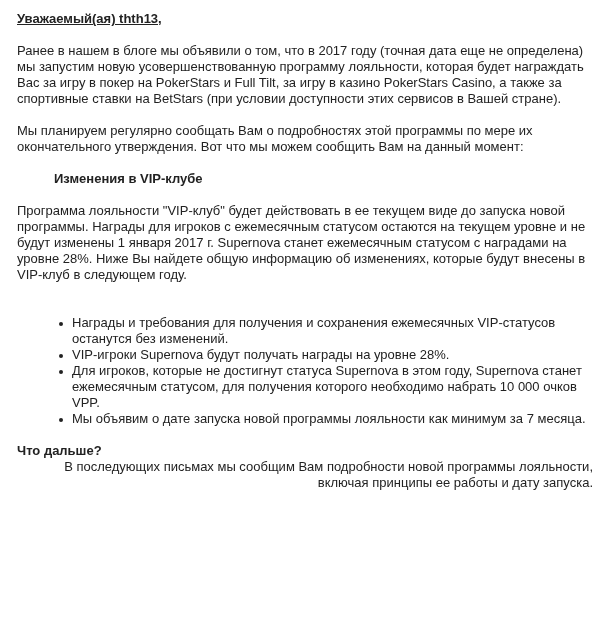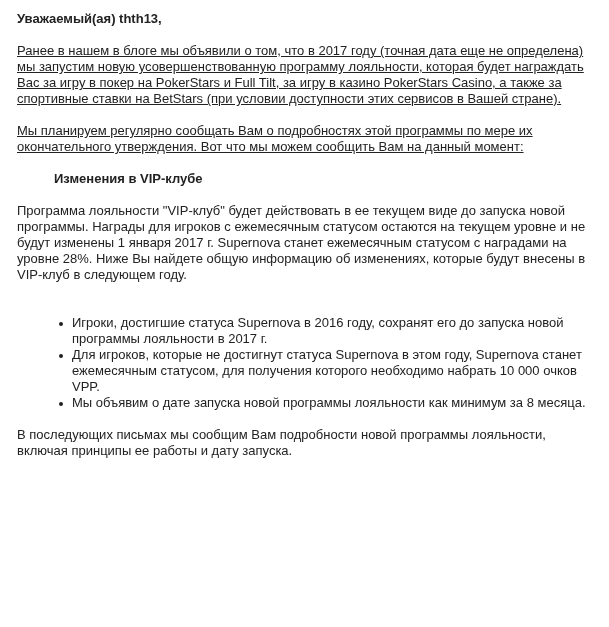--- a/index.html
+++ b/index.html
@@ -3,43 +3,45 @@
   <meta charset="utf-8">
   <style>
     html, body { margin: 0; padding: 0; background: #ffffff; }
     body {
       width: 609px; height: 627px; overflow: hidden;
       font-family: "Liberation Sans", sans-serif;
       font-size: 13px; line-height: 16px; color: #222222;
     }
     .wrap { padding: 11px 16px 0 17px; }
     p { margin: 0; }
-    .greeting { font-weight: bold; margin-bottom: 16px; }
-    .para { margin-bottom: 16px; text-decoration: underline; }
+    .greeting { font-weight: bold; margin-bottom: 16px; text-decoration: underline; }
+    .para { margin-bottom: 16px; }
     .heading { font-weight: bold; margin-bottom: 16px; padding-left: 37px; }
     ul { margin: 16px 0 16px 0; padding-left: 55px; list-style: none; }
     ul li { position: relative; }
     ul li::before {
       content: ""; position: absolute; left: -13px; top: 7px;
       width: 4px; height: 4px; border-radius: 50%; background: #222;
     }
     .h2 { font-weight: bold; }
-    .next { margin-bottom: 20px; }
+    .next { margin-bottom: 20px; text-align: right; }
     .spacer { height: 16px; }
   </style>
 </head>
 <body>
 
 <div class="wrap">
   <p class="greeting">Уважаемый(ая) thth13,</p>
   <p class="para">Ранее в нашем в блоге мы объявили о том, что в 2017 году (точная дата еще не определена) мы запустим новую усовершенствованную программу лояльности, которая будет награждать Вас за игру в покер на PokerStars и Full Tilt, за игру в казино PokerStars Casino, а также за спортивные ставки на BetStars (при условии доступности этих сервисов в Вашей стране).</p>
   <p class="para">Мы планируем регулярно сообщать Вам о подробностях этой программы по мере их окончательного утверждения. Вот что мы можем сообщить Вам на данный момент:</p>
   <p class="heading">Изменения в VIP-клубе</p>
   <p>Программа лояльности "VIP-клуб" будет действовать в ее текущем виде до запуска новой программы. Награды для игроков с ежемесячным статусом остаются на текущем уровне и не будут изменены 1 января 2017 г. Supernova станет ежемесячным статусом с наградами на уровне 28%. Ниже Вы найдете общую информацию об изменениях, которые будут внесены в VIP-клуб в следующем году.</p>
   <div class="spacer"></div>
   <ul>
-    <li>Игроки, достигшие статуса Supernova в 2016 году, сохранят его до запуска новой программы лояльности в 2017 г.</li>
+    <li>Награды и требования для получения и сохранения ежемесячных VIP-статусов останутся без изменений.</li>
+    <li>VIP-игроки Supernova будут получать награды на уровне 28%.</li>
     <li>Для игроков, которые не достигнут статуса Supernova в этом году, Supernova станет ежемесячным статусом, для получения которого необходимо набрать 10 000 очков VPP.</li>
-    <li>Мы объявим о дате запуска новой программы лояльности как минимум за 8 месяца.</li>
+    <li>Мы объявим о дате запуска новой программы лояльности как минимум за 7 месяца.</li>
   </ul>
+  <p class="h2">Что дальше?</p>
   <p class="next">В последующих письмах мы сообщим Вам подробности новой программы лояльности, включая принципы ее работы и дату запуска.</p>
 
 </div>
 
 </body></html>

